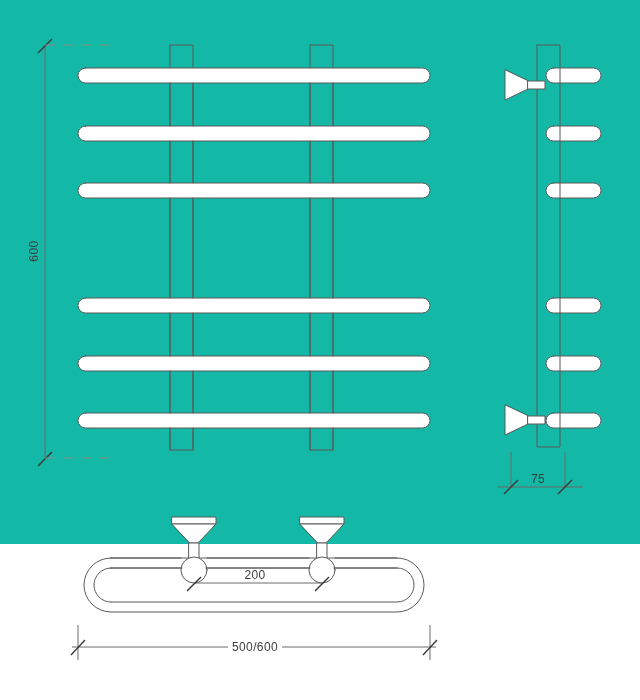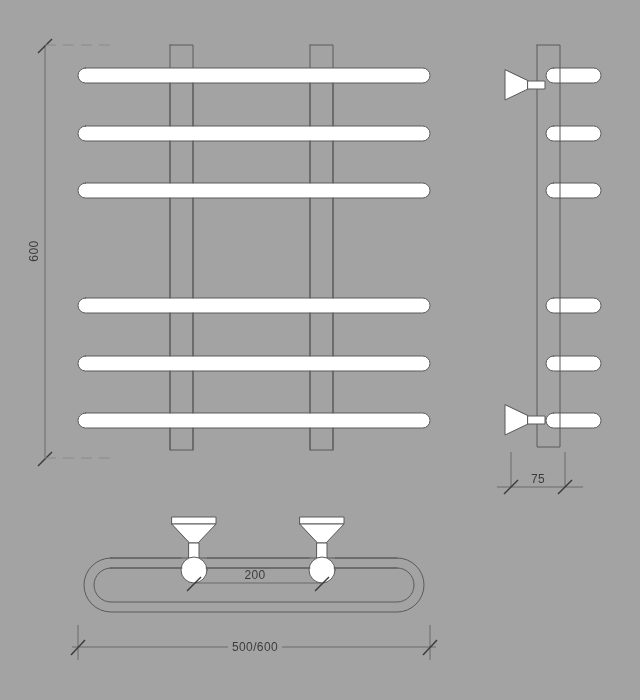--- a/index.html
+++ b/index.html
@@ -2,21 +2,21 @@
 <html><head>
 <meta charset="utf-8">
 <title>Technical Drawing</title>
 <style>
   html,body{margin:0;padding:0;background:#ffffff;}
   body{
     width:640px;height:700px;overflow:hidden;
     font-family:"Liberation Sans","DejaVu Sans",sans-serif;
     color:#3c3c3c;
   }
-  #drawing-root{position:relative;width:640px;height:700px;background:#a3a3a3;}
+  #drawing-root{position:relative;width:640px;height:544px;background:#14b8a6;}
   svg#cad{display:block;width:640px;height:700px;}
   .obj{fill:none;stroke:#5a5a5a;stroke-width:1;
        stroke-linecap:round;stroke-linejoin:round;}
   .obj-fill{fill:#ffffff;stroke:#5a5a5a;stroke-width:1;
        stroke-linejoin:round;stroke-linecap:round;}
   .dimline{fill:none;stroke:#6b6b6b;stroke-width:1;}
   .extline{fill:none;stroke:#6b6b6b;stroke-width:1;}
   .dashline{fill:none;stroke:#8a8a8a;stroke-width:1;
        stroke-dasharray:11 7;}
   .tick{fill:none;stroke:#3a3a3a;stroke-width:1.4;stroke-linecap:butt;}

